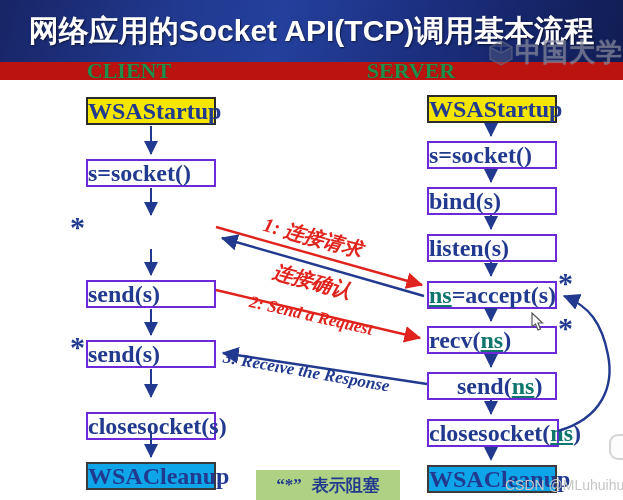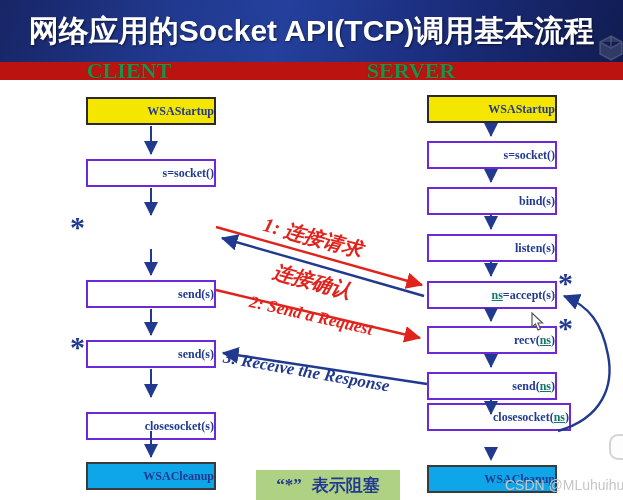--- a/index.html
+++ b/index.html
@@ -31,22 +31,22 @@
     color:#1f8f4a; font-weight:bold; font-size:22px; font-family:"Liberation Serif", serif;
     text-shadow: 0 0 1px rgba(0,0,0,0.4);
   }
   #hdr-client { left:66px; width:126px; text-align:center; }
   #hdr-server { left:348px; width:126px; text-align:center; }
 
   
   .fbox {
     position:absolute; width:130px; height:28px;
     background:#ffffff; border:2px solid #6d28d9;
-    display:flex; align-items:center; justify-content:flex-end;
-    color:#213a8f; font-weight:bold; font-size:12px;
+    display:flex; align-items:center; justify-content:flex-start;
+    color:#213a8f; font-weight:bold; font-size:24px;
     font-family:"Liberation Serif", serif; white-space:nowrap;
     z-index:2;
   }
   .fbox.yellow { background:#f5e600; border-color:#2a2a2a; }
   .fbox.pink   { background:#0ea5e9; border-color:#3a3a3a; }
   .red-part { color:#0f766e;text-decoration:underline; }
 
   
   .cl { left:86px; }
   #c-wsastartup { top:97px; }
@@ -57,22 +57,22 @@
   #c-close      { top:412px; }
   #c-cleanup    { top:462px; }
   
   .cr { left:427px; }
   #s-wsastartup { top:95px; }
   #s-socket     { top:141px; }
   #s-bind       { top:187px; }
   #s-listen     { top:234px; }
   #s-accept     { top:281px; }
   #s-recv       { top:326px; }
-  #s-send       { top:372px; }
-  #s-close      { top:403px; width:144px; }
+  #s-send       { top:372px;padding-left:28px; }
+  #s-close      { top:419px; width:132px; }
   #s-cleanup    { top:465px; }
 
   .star {
     position:absolute; z-index:3;
     color:#213a8f; font-weight:bold; font-size:30px; line-height:30px;
     font-family:"Liberation Serif", serif;
   }
   #star-connect { left:70px;  top:212px; }
   #star-crecv   { left:70px;  top:332px; }
   #star-accept  { left:558px; top:268px; }
@@ -129,20 +129,21 @@
   </div>
 
   <div id="redbar"></div>
   <div id="hdr-client" class="col-header">CLIENT</div>
   <div id="hdr-server" class="col-header">SERVER</div>
 
   <div id="wm-top">
     <svg width="24" height="26" viewBox="0 0 24 26">
       <path d="M12 1 L23 7 L23 19 L12 25 L1 19 L1 7 Z M12 1 L12 13 M1 7 L12 13 L23 7" fill="rgba(120,125,145,0.30)" stroke="rgba(105,110,130,0.55)" stroke-width="1.5"></path>
     </svg>
+    <span>中国大学</span>
   </div>
 
   <div id="c-wsastartup" class="fbox yellow cl">
       <span>WSAStartup</span>
     </div>
   <div id="c-socket" class="fbox cl">
       <span>s=socket()</span>
     </div>
   <div id="c-send" class="fbox cl">
       <span>send(s)</span>

